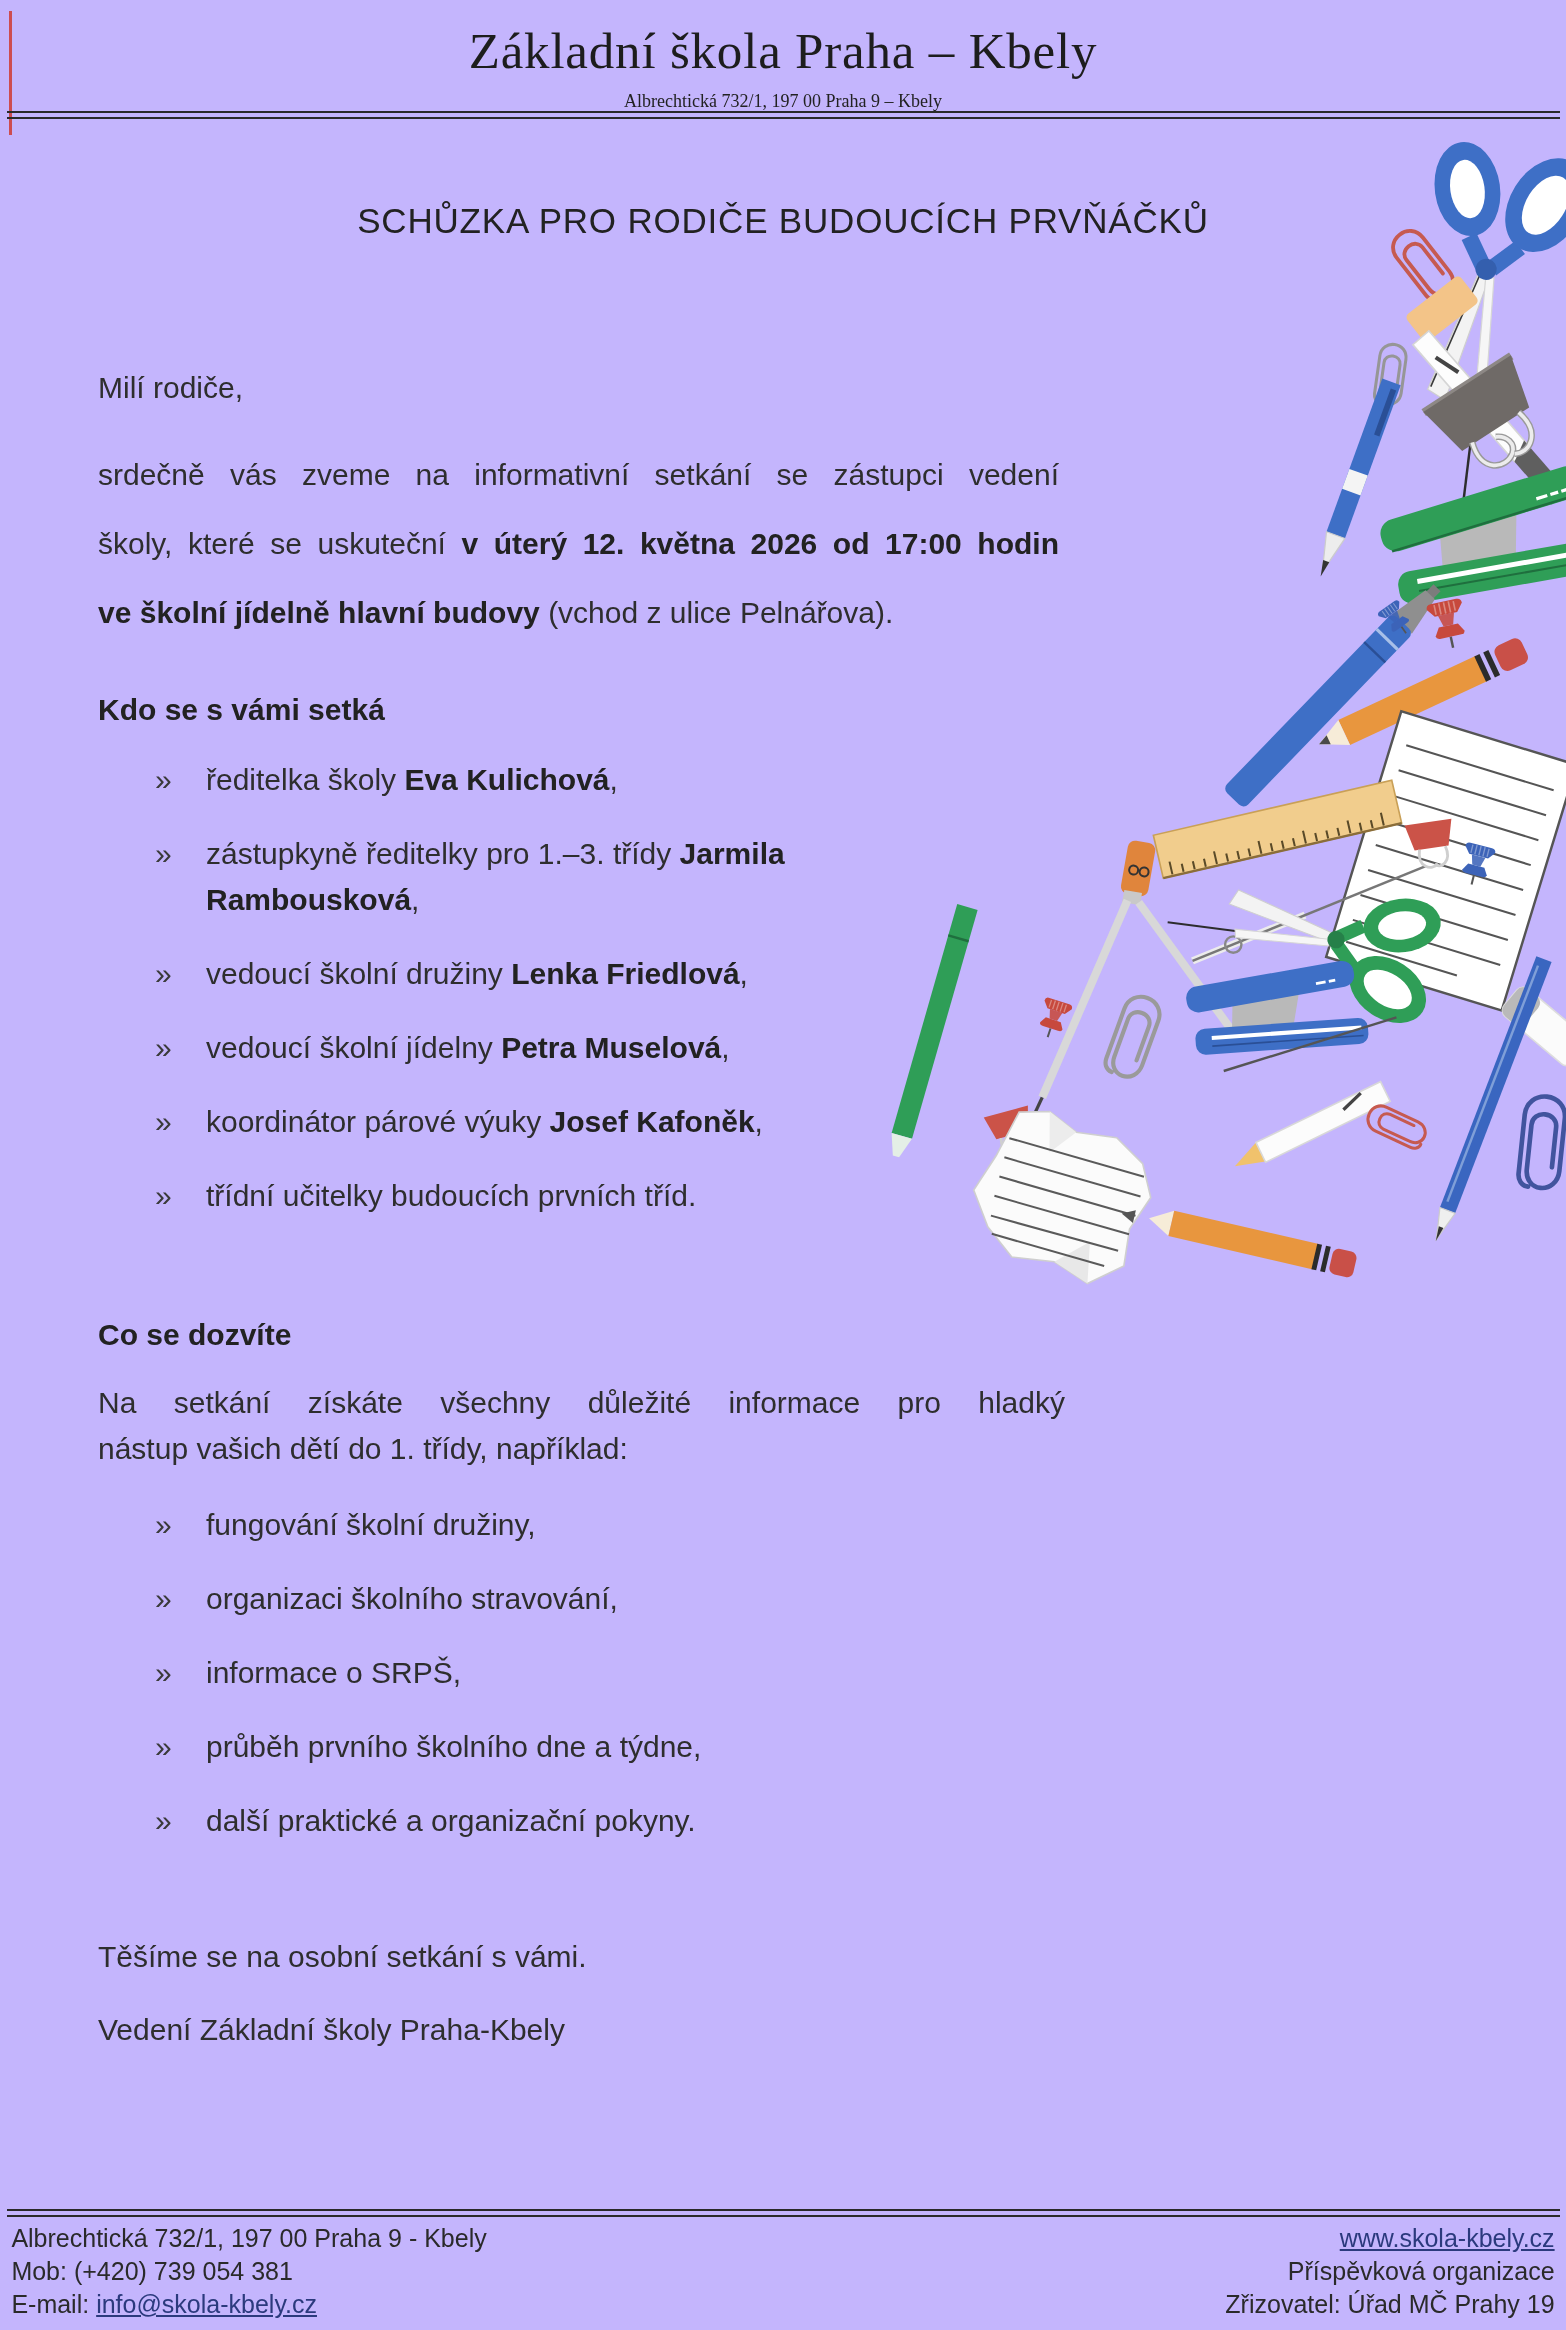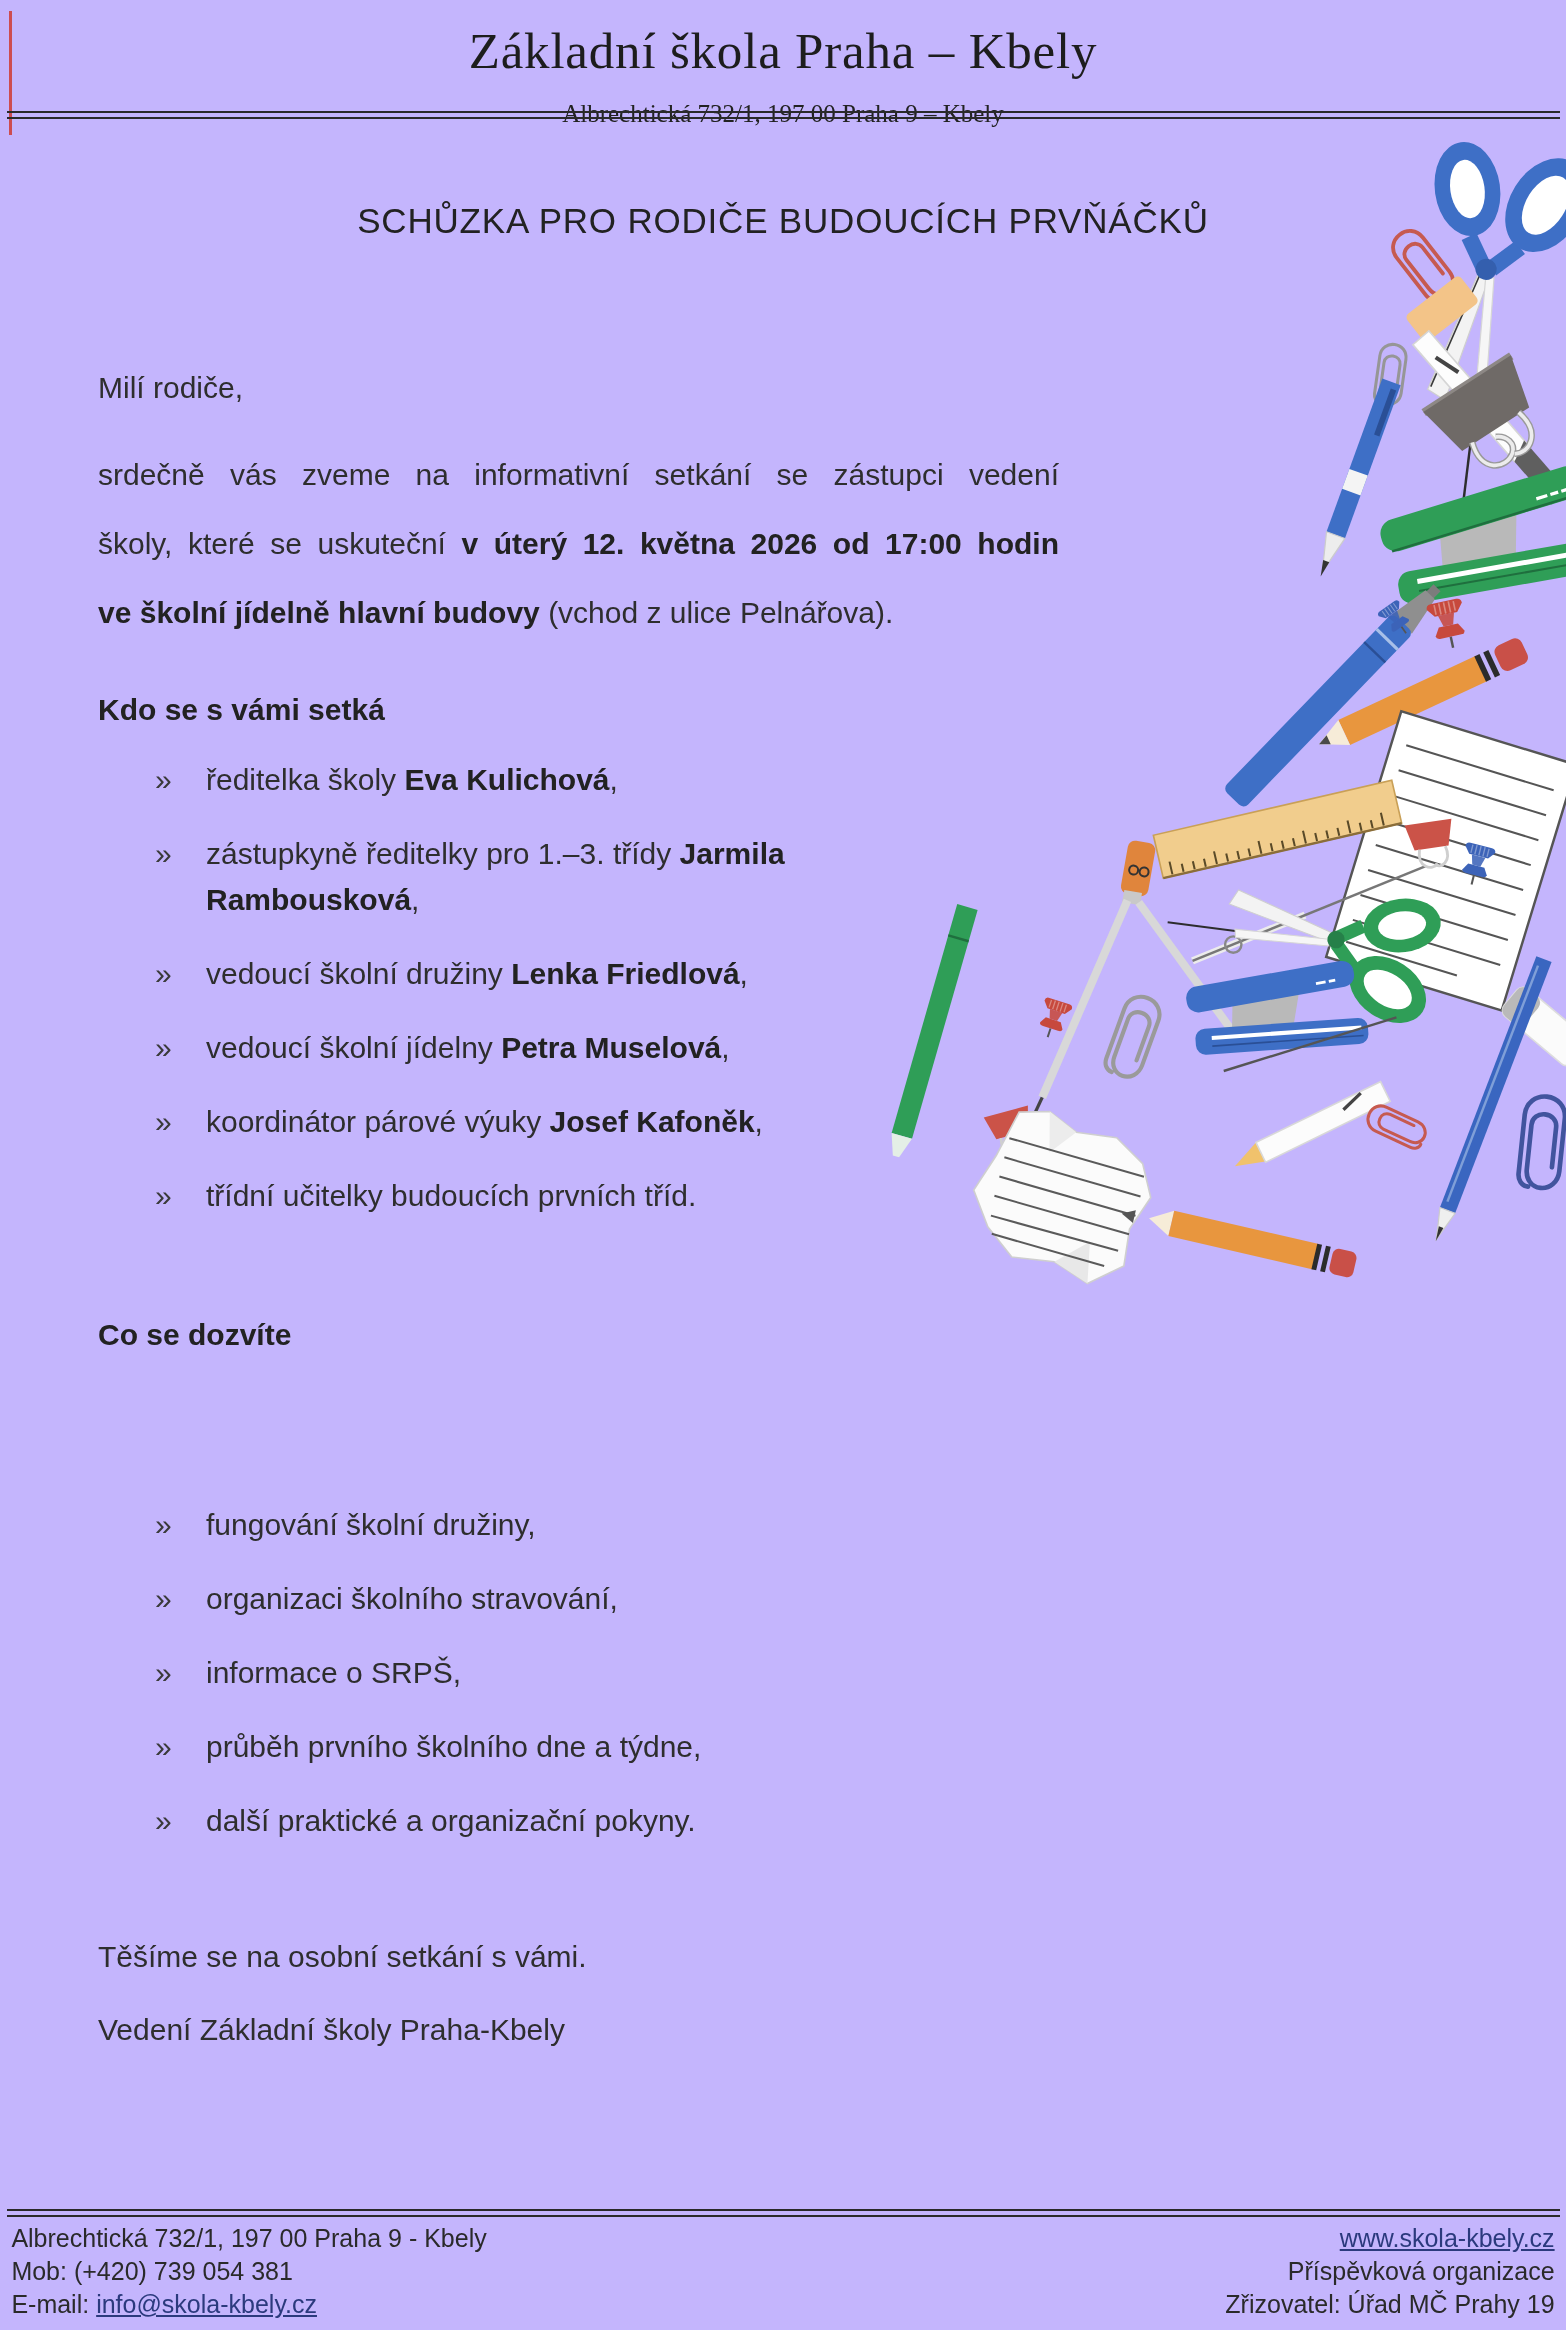--- a/index.html
+++ b/index.html
@@ -2,21 +2,21 @@
 <html style="font-size:13px"><head>
 <meta charset="utf-8">
 <style>
   html,body{margin:0;padding:0;background:#9a9a9a;}
   .page{position:relative;width:1566px;height:2330px;background:#c4b5fd;
         font-family:"Liberation Sans",sans-serif;color:#2e2e2e;overflow:hidden;margin:0 auto;}
   .abs{position:absolute;}
   
   .hdr{top:23px;left:0;width:1566px;text-align:center;font-family:"Liberation Serif",serif;}
   .school-name{font-size:51px;line-height:57px;color:#1d1d1d;letter-spacing:0.8px;}
-  .school-address{font-size:25px;line-height:33px;margin-top:17px;color:#222;}
+  .school-address{font-size:18px;line-height:33px;margin-top:5px;color:#222;}
   .dbl-rule{left:6.5px;width:1553px;}
   .dbl-rule .r1{height:2.4px;background:#2a2a2a;}
   .dbl-rule .r2{height:2.4px;background:#2a2a2a;margin-top:3.3px;}
   .rule-top{top:111px;}
   .rule-bottom{top:2209px;}
   .scan-line{top:11.4px;left:9px;width:3.3px;height:124px;background:#cf3a33;opacity:.85;}
   
   .doc-title{top:201px;left:0;width:1566px;text-align:center;font-size:35px;font-weight:400;
              letter-spacing:0.8px;color:#222;}
   
@@ -73,20 +73,24 @@
   <ul class="abs blist bodytxt" style="top:757px;">
     <li><span class="bchar">»</span><span>ředitelka školy </span><b>Eva Kulichová</b><span>,</span></li>
     <li><span class="bchar">»</span><span>zástupkyně ředitelky pro 1.–3. třídy </span><b>Jarmila</b><br><b>Rambousková</b><span>,</span></li>
     <li><span class="bchar">»</span><span>vedoucí školní družiny </span><b>Lenka Friedlová</b><span>,</span></li>
     <li><span class="bchar">»</span><span>vedoucí školní jídelny </span><b>Petra Muselová</b><span>,</span></li>
     <li><span class="bchar">»</span><span>koordinátor párové výuky </span><b>Josef Kafoněk</b><span>,</span></li>
     <li><span class="bchar">»</span><span>třídní učitelky budoucích prvních tříd.</span><b></b><span></span></li>
   </ul>
 
   <div class="abs sec-h" style="top:1312px;">Co se dozvíte</div>
+  <div class="abs para2 bodytxt">
+    <div class="pline j">Na setkání získáte všechny důležité informace pro hladký</div>
+    <div class="pline">nástup vašich dětí do 1. třídy, například:</div>
+  </div>
   <ul class="abs blist bodytxt" style="top:1502px;">
     <li><span class="bchar">»</span><span>fungování školní družiny,</span></li>
     <li><span class="bchar">»</span><span>organizaci školního stravování,</span></li>
     <li><span class="bchar">»</span><span>informace o SRPŠ,</span></li>
     <li><span class="bchar">»</span><span>průběh prvního školního dne a týdne,</span></li>
     <li><span class="bchar">»</span><span>další praktické a organizační pokyny.</span></li>
   </ul>
 
   <div class="abs closing1 bodytxt">Těšíme se na osobní setkání s vámi.</div>
   <div class="abs closing2 bodytxt">Vedení Základní školy Praha-Kbely</div>

